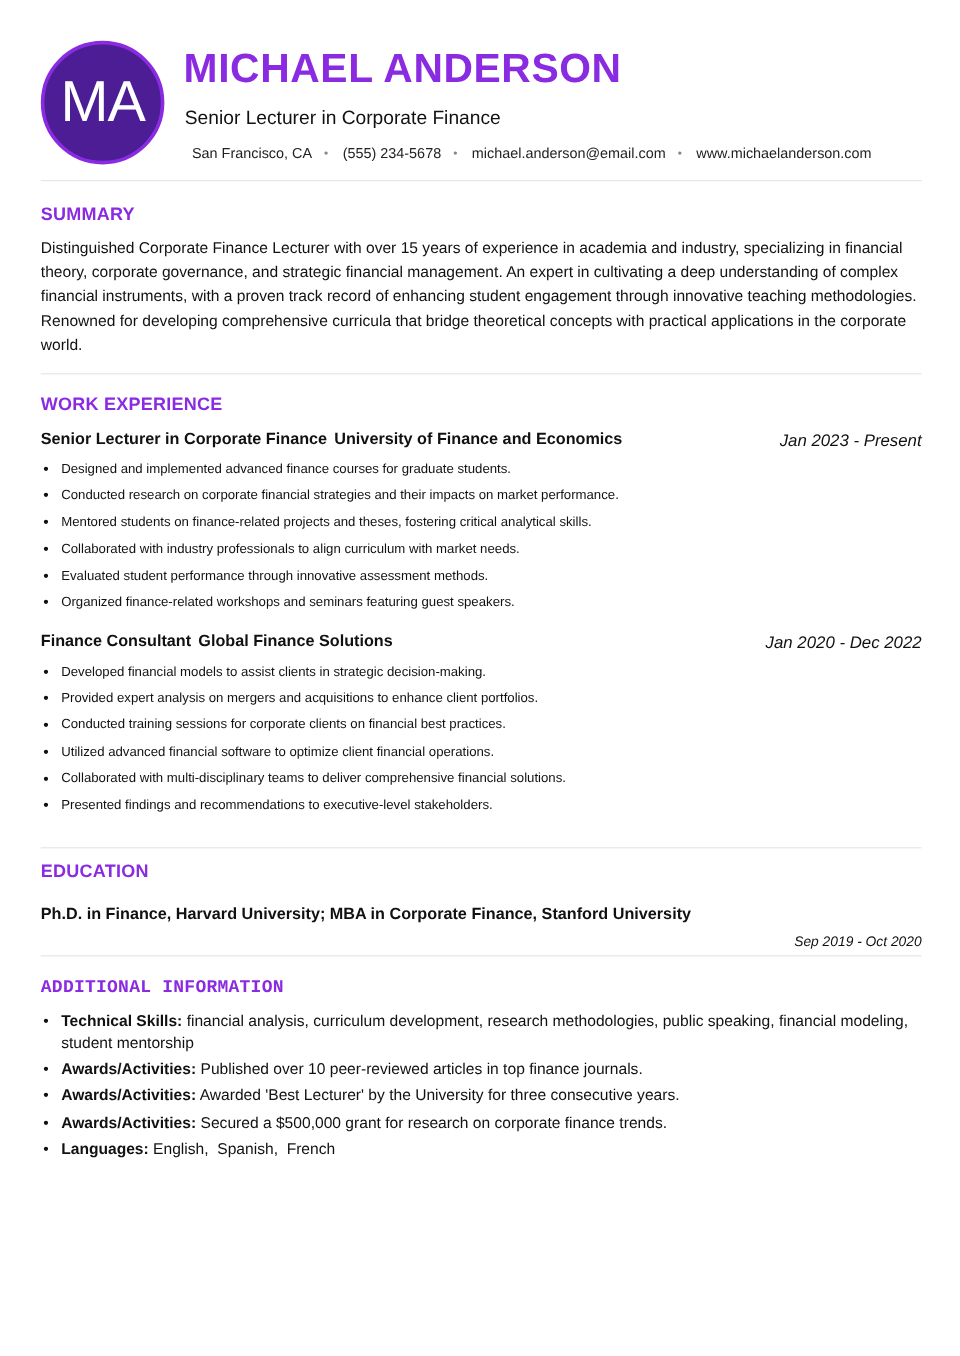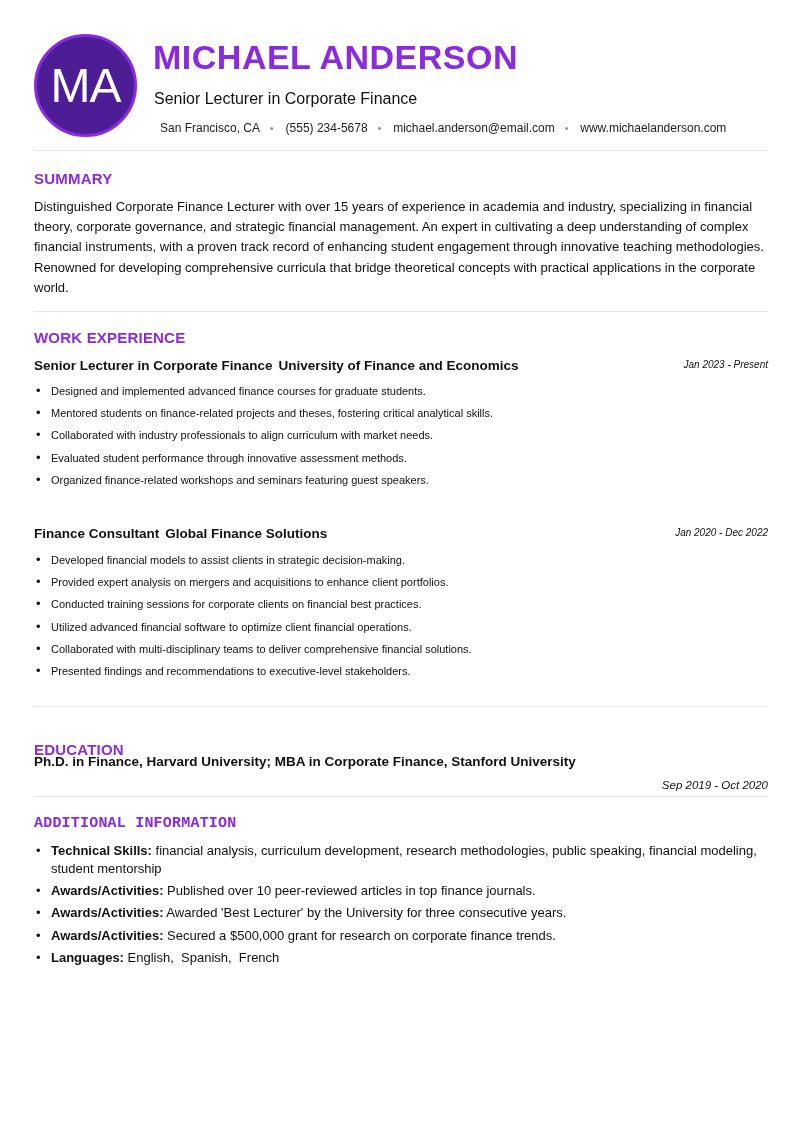--- a/index.html
+++ b/index.html
@@ -14,21 +14,21 @@
   .title { position:absolute; left:120px; top:56px; font-size:16px; color:#111; }
   .contacts { position:absolute; left:126px; top:87px; font-size:12px; color:#222; display:flex; white-space:nowrap; }
   .contacts .sep { color:#888; margin:0 12px 0 10px; font-size:10px; line-height:16px; }
 
   .divider { position:absolute; left:34px; width:734px; height:1px; background:#e6e6e6; }
 
   .section-title { position:absolute; left:34px; font-size:15px; font-weight:700; color:#8a2be2; letter-spacing:0.2px; }
   .summary { position:absolute; left:34px; top:197px; width:740px; font-size:13px; line-height:20.2px; color:#111; }
 
   .job-head { position:absolute; left:34px; width:734px; font-size:13.5px; font-weight:700; color:#111; }
-  .job-head .date { position:absolute; right:0; top:1px; font-size:10px; font-weight:400; font-style:italic; color:#111; }
+  .job-head .date { position:absolute; right:0; top:1px; font-size:14px; font-weight:400; font-style:italic; color:#111; }
   .job-head .company { margin-left:6px; }
 
   ul.bullets { position:absolute; left:34px; width:734px; list-style:none; }
   ul.bullets li { position:relative; padding-left:17px; font-size:11px; line-height:22.2px; color:#111; }
   ul.bullets li::before { content:"•"; position:absolute; left:2px; top:0; font-size:13px; }
 
   .edu { position:absolute; left:34px; top:754px; width:734px; font-size:13.5px; font-weight:700; }
   .edu .date { position:absolute; right:0; top:1px; font-size:11.5px; font-weight:400; font-style:italic;margin-top:24px; }
 
   ul.addl { position:absolute; left:34px; top:842px; width:734px; list-style:none; }
@@ -65,20 +65,21 @@
 <div class="divider" style="top:311px;"></div>
 
 <div class="section-title" style="top:329px;">WORK EXPERIENCE</div>
 
 <div class="job-head" style="top:358px;">
   <span>Senior Lecturer in Corporate Finance</span><span class="company">University of Finance and Economics</span>
   <span class="date">Jan 2023 - Present</span>
 </div>
 <ul class="bullets" style="top:380px;">
   <li>Designed and implemented advanced finance courses for graduate students.</li>
+  <li>Conducted research on corporate financial strategies and their impacts on market performance.</li>
   <li>Mentored students on finance-related projects and theses, fostering critical analytical skills.</li>
   <li>Collaborated with industry professionals to align curriculum with market needs.</li>
   <li>Evaluated student performance through innovative assessment methods.</li>
   <li>Organized finance-related workshops and seminars featuring guest speakers.</li>
 </ul>
 
 <div class="job-head" style="top:526px;">
   <span>Finance Consultant</span><span class="company">Global Finance Solutions</span>
   <span class="date">Jan 2020 - Dec 2022</span>
 </div>
@@ -86,21 +87,21 @@
   <li>Developed financial models to assist clients in strategic decision-making.</li>
   <li>Provided expert analysis on mergers and acquisitions to enhance client portfolios.</li>
   <li>Conducted training sessions for corporate clients on financial best practices.</li>
   <li>Utilized advanced financial software to optimize client financial operations.</li>
   <li>Collaborated with multi-disciplinary teams to deliver comprehensive financial solutions.</li>
   <li>Presented findings and recommendations to executive-level stakeholders.</li>
 </ul>
 
 <div class="divider" style="top:706px;"></div>
 
-<div class="section-title" style="top:741px;text-align:center;">EDUCATION</div>
+<div class="section-title" style="top:718px;text-align:center;">EDUCATION</div>
 <div class="edu">
   <span>Ph.D. in Finance, Harvard University; MBA in Corporate Finance, Stanford University</span>
   <span class="date">Sep 2019 - Oct 2020</span>
 </div>
 
 <div class="divider" style="top:796px;"></div>
 
 <div class="section-title" style="top:815px;font-family:Liberation Mono, monospace;">ADDITIONAL INFORMATION</div>
 <ul class="addl">
   <li><b>Technical Skills:</b><span> financial analysis, curriculum development, research methodologies, public speaking, financial modeling, student mentorship</span></li>

